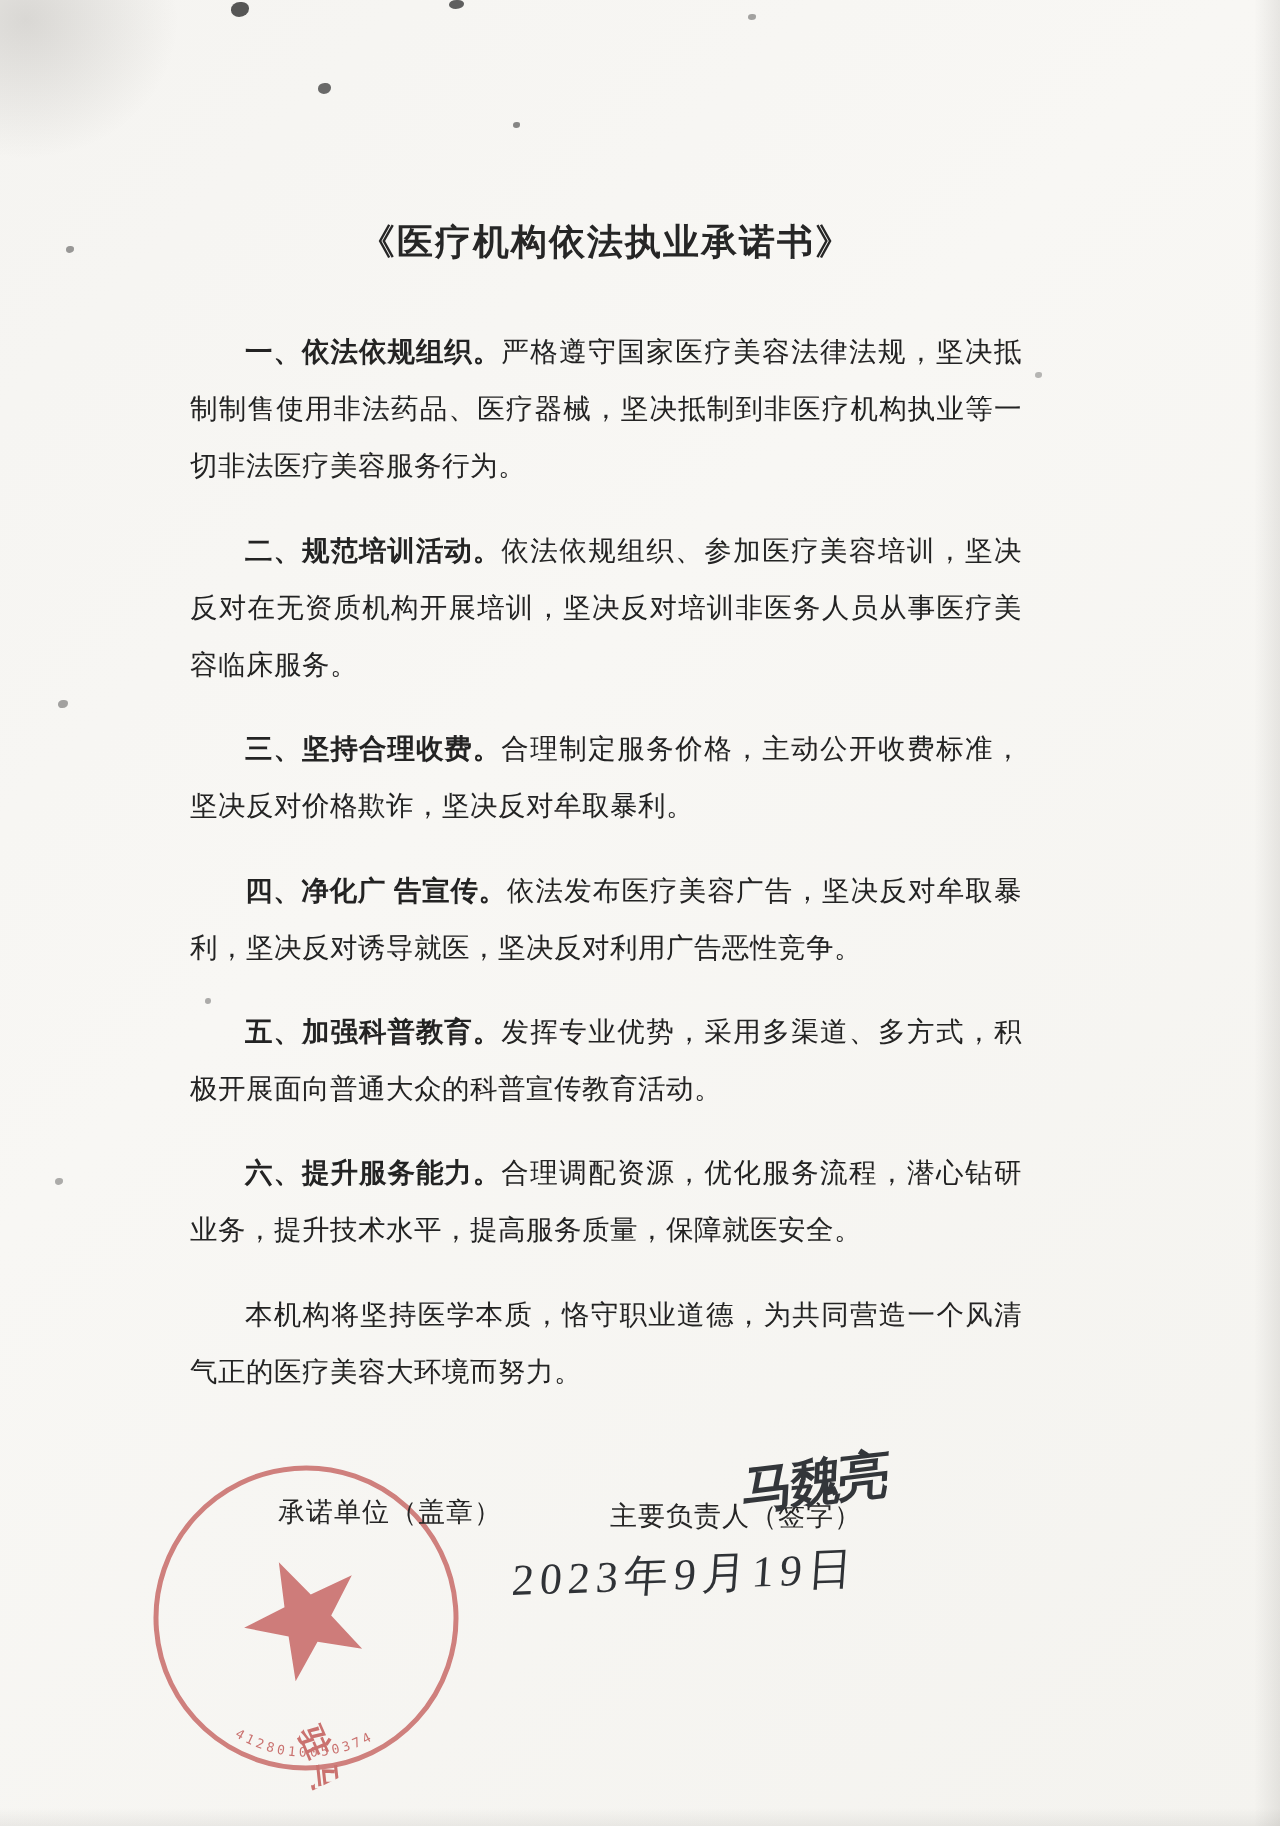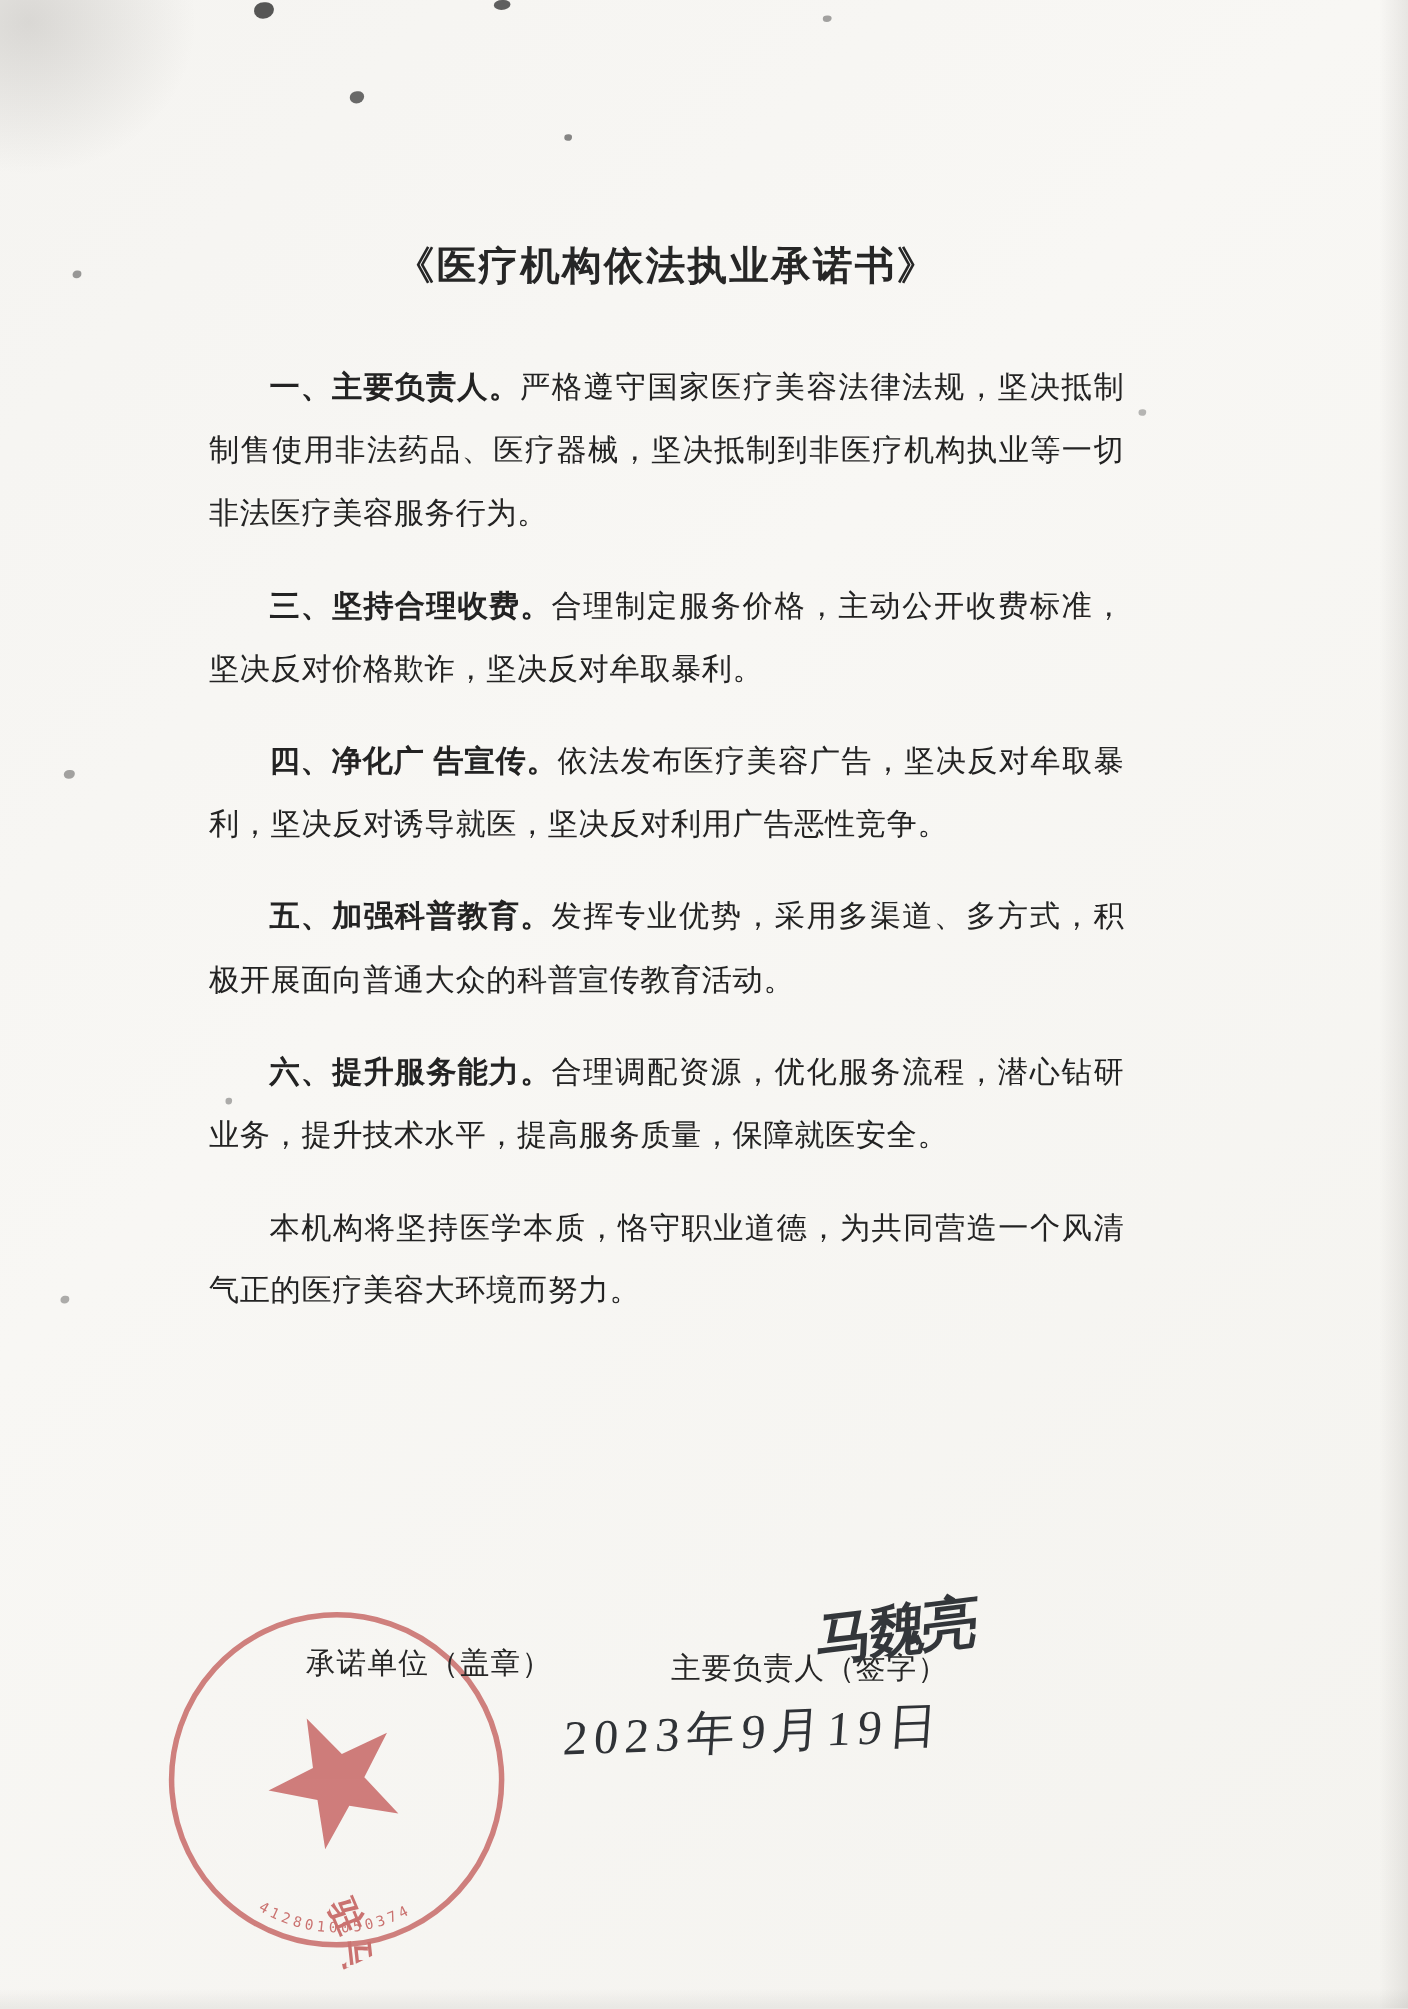--- a/index.html
+++ b/index.html
@@ -82,22 +82,23 @@
   <div class="speck" style="left:66px;top:246px;width:8px;height:7px;opacity:.5"></div>
   <div class="speck" style="left:58px;top:700px;width:10px;height:8px;opacity:.45"></div>
   <div class="speck" style="left:55px;top:1178px;width:8px;height:7px;opacity:.4"></div>
   <div class="speck" style="left:205px;top:998px;width:6px;height:6px;opacity:.4"></div>
   <div class="speck" style="left:1035px;top:372px;width:7px;height:6px;opacity:.35"></div>
 
   <div class="content">
     <h1 class="doc-title">《医疗机构依法执业承诺书》</h1>
 
 
-    <p class="para"><span class="item-heading">一、主要负责人。</span><span>严格遵守国家医疗美容法律法规，坚决抵制制售使用非法药品、医疗器械，坚决抵制到非医疗机构执业等一切非法医疗美容服务行为。</span></p>
+    <p class="para"><span class="item-heading">一、依法依规组织。</span><span>严格遵守国家医疗美容法律法规，坚决抵制制售使用非法药品、医疗器械，坚决抵制到非医疗机构执业等一切非法医疗美容服务行为。</span></p>
 
+    <p class="para"><span class="item-heading">二、规范培训活动。</span><span>依法依规组织、参加医疗美容培训，坚决反对在无资质机构开展培训，坚决反对培训非医务人员从事医疗美容临床服务。</span></p>
 
     <p class="para"><span class="item-heading">三、坚持合理收费。</span><span>合理制定服务价格，主动公开收费标准， 坚决反对价格欺诈，坚决反对牟取暴利。</span></p>
 
     <p class="para"><span class="item-heading">四、净化广 告宣传。</span><span>依法发布医疗美容广告，坚决反对牟取暴利，坚决反对诱导就医，坚决反对利用广告恶性竞争。</span></p>
 
     <p class="para"><span class="item-heading">五、加强科普教育。</span><span>发挥专业优势，采用多渠道、多方式，积极开展面向普通大众的科普宣传教育活动。</span></p>
 
     <p class="para"><span class="item-heading">六、提升服务能力。</span><span>合理调配资源，优化服务流程，潜心钻研业务，提升技术水平，提高服务质量，保障就医安全。</span></p>
 
     <p class="para">本机构将坚持医学本质，恪守职业道德，为共同营造一个风清气正的医疗美容大环境而努力。</p>

